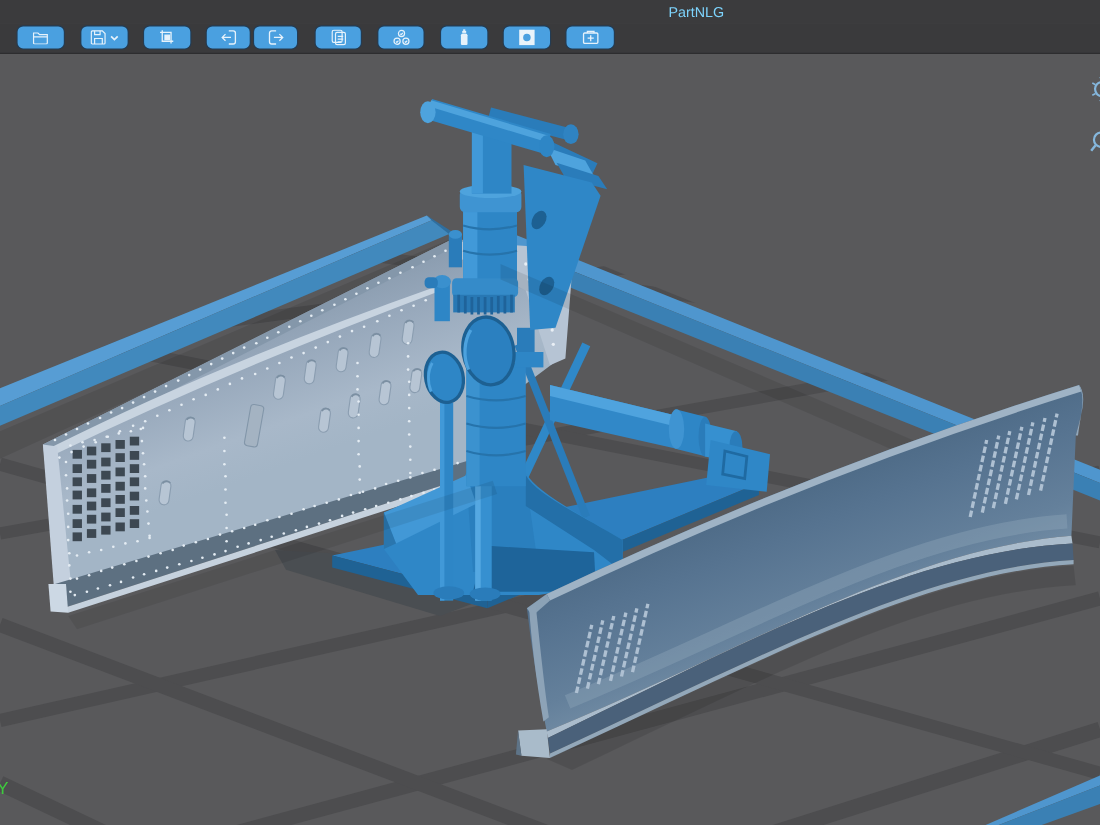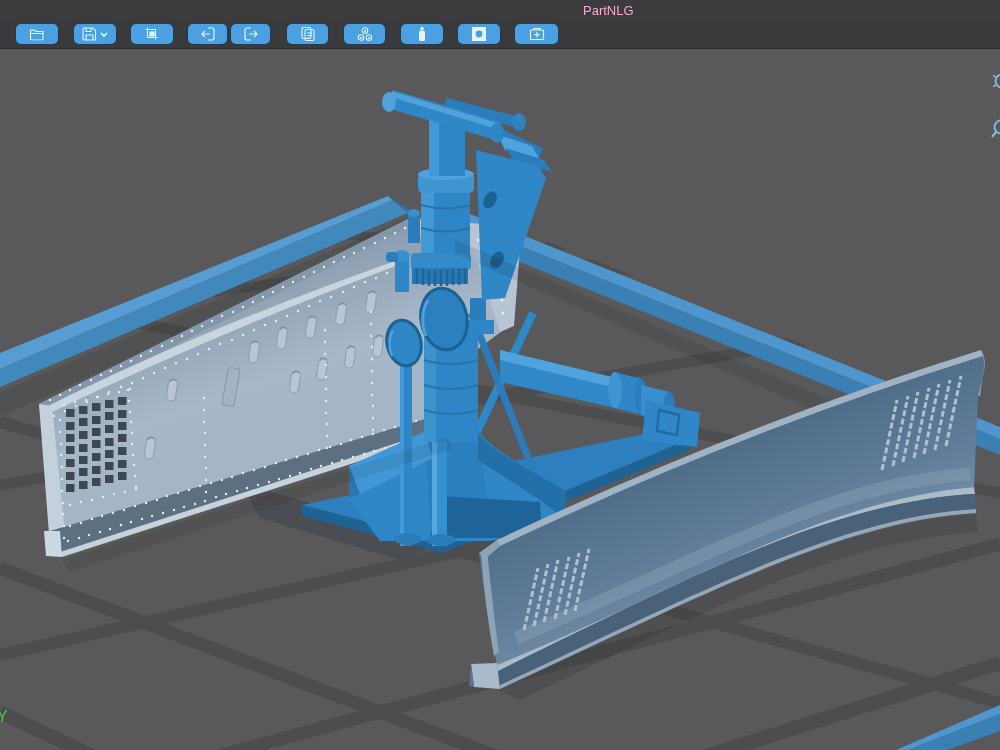--- a/index.html
+++ b/index.html
@@ -1,19 +1,19 @@
 <!DOCTYPE html>
 <html><head>
 <meta charset="utf-8">
 <style>
 html,body{margin:0;padding:0;background:#59595b;}
 *{box-sizing:border-box;}
 #app{position:relative;width:1000px;height:750px;overflow:hidden;font-family:"Liberation Sans",sans-serif;}
 #titlebar{position:absolute;left:0;top:0;width:1000px;height:21px;background:#3b3b3d;z-index:10;}
-#title{position:absolute;left:583px;top:3px;width:100px;font-size:13px;color:#f9a8d4;}
+#title{position:absolute;left:583px;top:3px;width:100px;text-align:center;font-size:13px;color:#7dd3fc;}
 #toolbar{position:absolute;left:0;top:21px;width:1000px;height:28px;background:#3a3a3c;border-bottom:1px solid #2c2c2e;z-index:10;}
 .btn{position:absolute;top:3px;height:20px;background:#4aa0e0;border-radius:5px;box-shadow:0 0 0 1px #233c54;}
 .btn svg{position:absolute;left:50%;top:50%;transform:translate(-50%,-50%);}
 #viewport{position:absolute;left:0;top:0;}
 </style>
 </head>
 <body>
 <div id="app">
 <svg id="viewport" width="1000" height="750" viewBox="0 0 1000 750">
 <defs>

